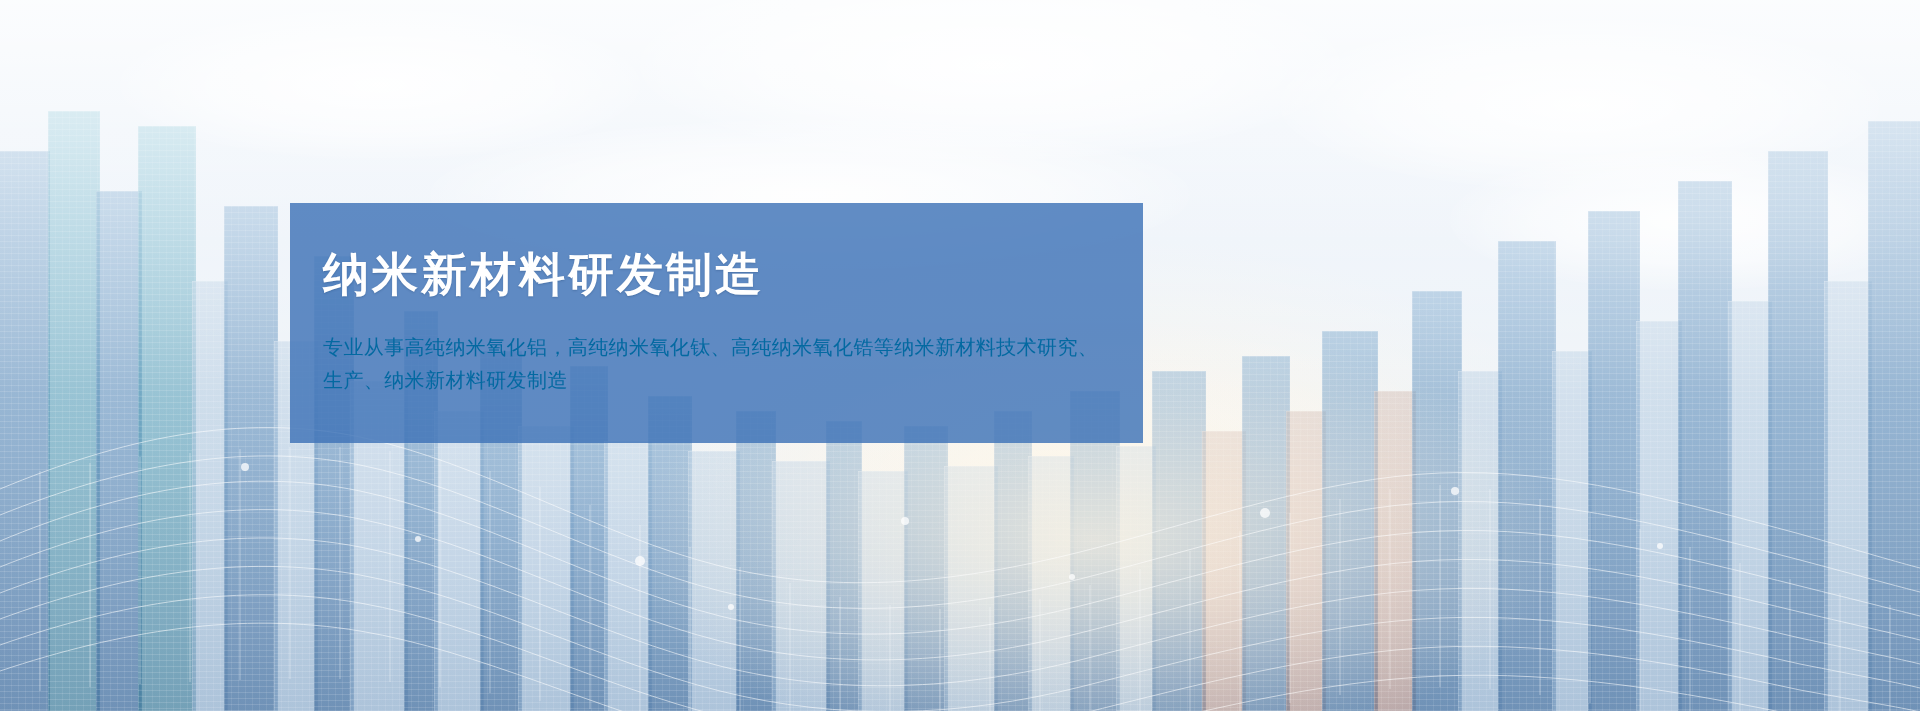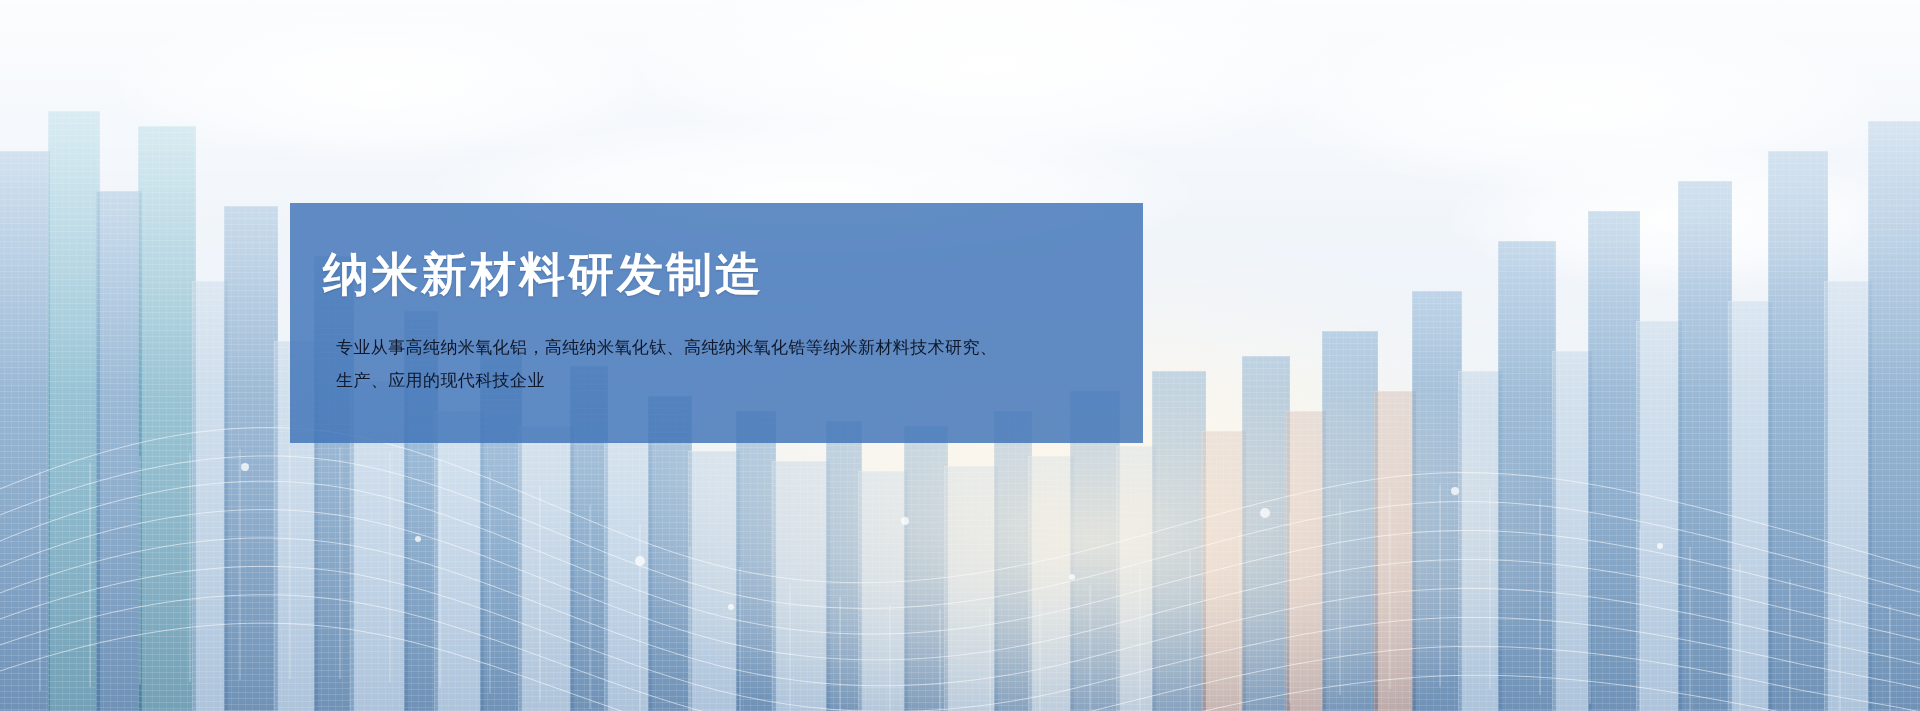--- a/index.html
+++ b/index.html
@@ -102,23 +102,23 @@
     margin: 0;
     color: #ffffff;
     font-size: 46px;
     line-height: 1.18;
     font-weight: 700;
     letter-spacing: 3px;
     text-shadow: 0 1px 2px rgba(20,50,90,0.25);
     white-space: nowrap;
   }
   .panel-desc {
-    margin: 30px 0 0 13px;
-    color: #0f172a;
-    font-size: 17px;
+    margin: 30px 0 0 0;
+    color: #0369a1;
+    font-size: 20px;
     line-height: 33px;
     font-weight: 400;
     letter-spacing: 0.4px;
     width: 830px;
   }
   .panel-desc .ln { display: block; white-space: nowrap; }
 </style>
 </head>
 <body>
 
@@ -243,17 +243,17 @@
         <circle cx="1455" cy="120" r="4"></circle>
         <circle cx="1660" cy="175" r="3"></circle>
       </g>
     </svg>
   </div>
 
   <div class="panel">
     <h1 class="panel-title">纳米新材料研发制造</h1>
     <div class="panel-desc">
       <span class="ln">专业从事高纯纳米氧化铝，高纯纳米氧化钛、高纯纳米氧化锆等纳米新材料技术研究、</span>
-      <span class="ln">生产、应用的现代科技企业</span>
+      <span class="ln">生产、纳米新材料研发制造</span>
     </div>
   </div>
 
 </div>
 
 </body></html>

